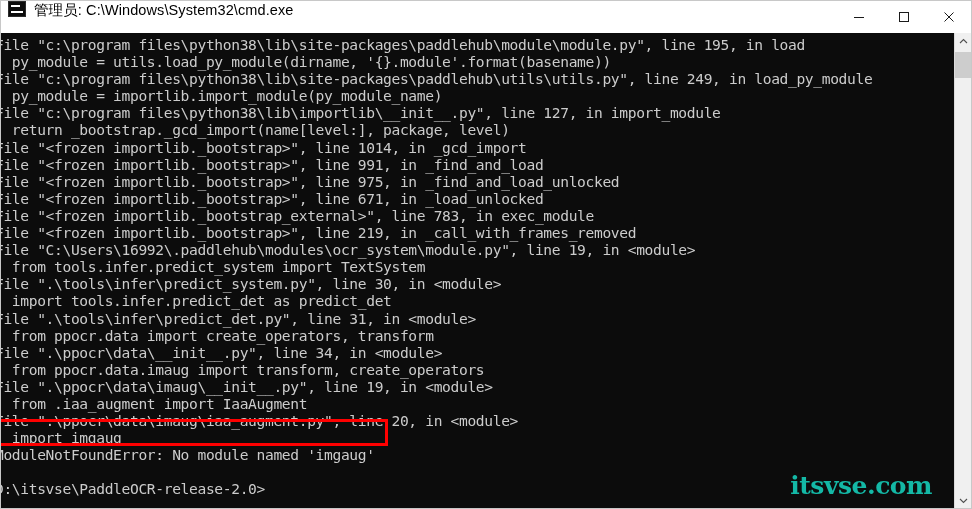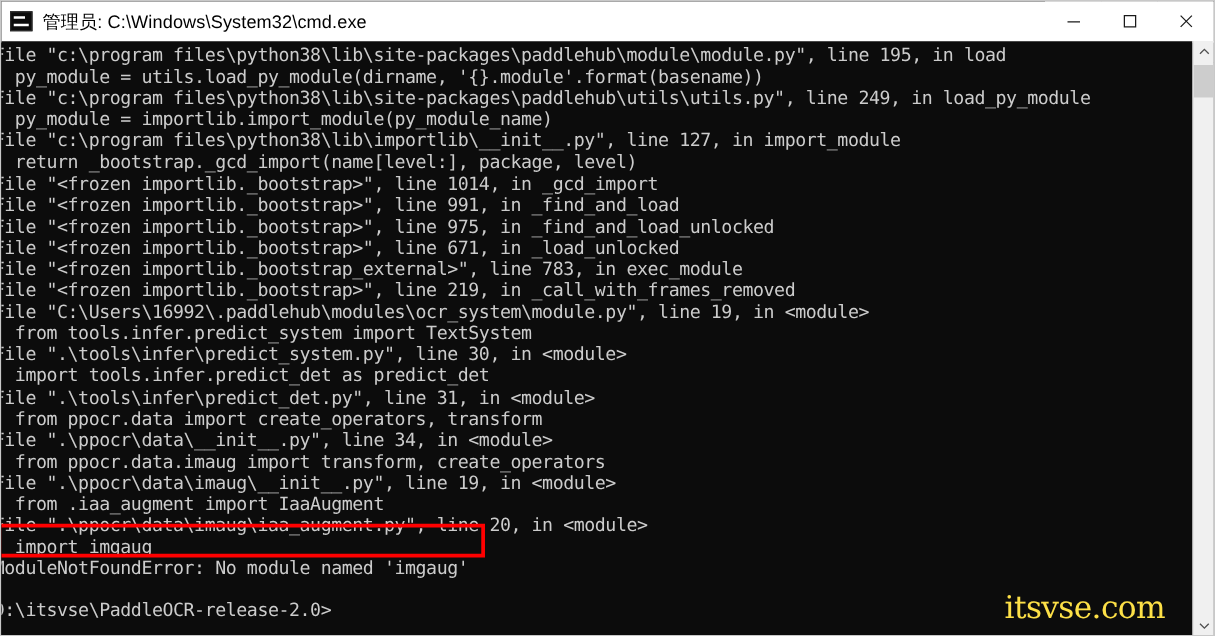--- a/index.html
+++ b/index.html
@@ -26,21 +26,21 @@
   }
 
   
   #titlebar {
     position: absolute;
     top: 0; left: 0;
     width: 970px;
     height: 32px;
     background: #ffffff;
     display: flex;
-    align-items: center;
+    align-items: flex-start;
     border-bottom: 1px solid #ffffff;
     user-select: none;
   }
   #title-icon {
     width: 18px;
     height: 16px;
     margin-left: 7px;
     margin-right: 8px;
     background: #0c0c0c;
     border: 1px solid #2b2b2b;
@@ -122,23 +122,23 @@
     box-sizing: border-box;
     pointer-events: none;
   }
 
   
   #watermark {
     position: absolute;
     right: 22px;
     bottom: 9px;
     font-family: "DejaVu Serif", "Liberation Serif", serif;
-    font-weight: normal;
+    font-weight: bold;
     font-size: 25px;
-    color: #fde047;
+    color: #14b8a6;
     letter-spacing: -0.5px;
     user-select: none;
   }
 
   
   #scrollbar {
     position: absolute;
     top: 32px;
     right: 0;
     width: 17px;

